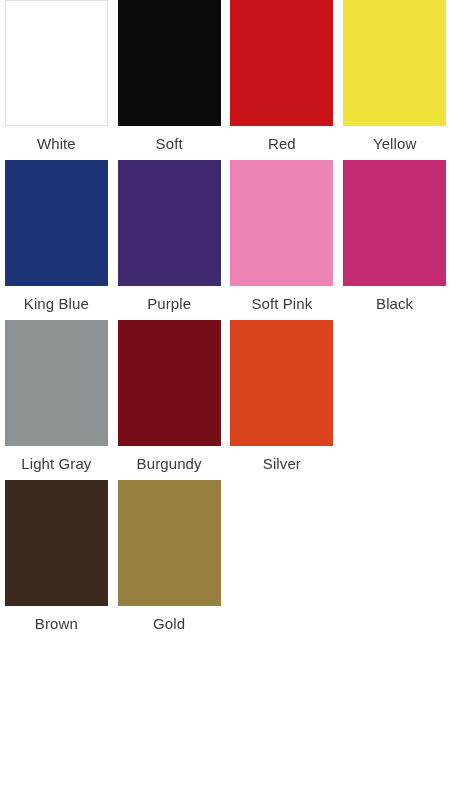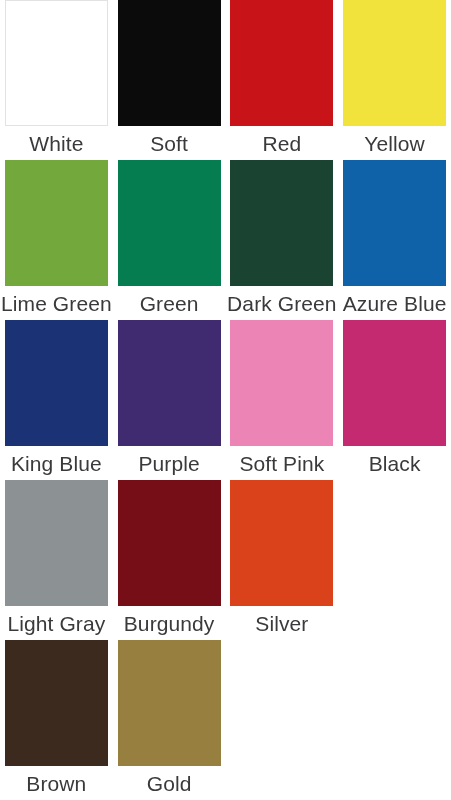--- a/index.html
+++ b/index.html
@@ -43,21 +43,21 @@
     margin-top: 0;
     box-sizing: border-box;
     flex: 0 0 126px;
   }
   .swatch-chip.bordered {
     border: 1px solid #e2e2e2;
   }
   .swatch-label {
     width: 100%;
     text-align: center;
-    font-size: 21px;
+    font-size: 15px;
     line-height: 20px;
     color: #3a3a3c;
     padding-top: 8px;
     letter-spacing: 0.1px;
     white-space: nowrap;
   }
   .swatch-cell.empty .swatch-chip {
     background: transparent;
     border: none;
   }
@@ -78,38 +78,20 @@
         <div class="swatch-chip" style="background-color: rgb(11, 11, 11);"></div>
         <div class="swatch-label">Soft</div>
       </div>
       <div class="swatch-cell">
         <div class="swatch-chip" style="background-color: rgb(200, 20, 25);"></div>
         <div class="swatch-label">Red</div>
       </div>
       <div class="swatch-cell">
         <div class="swatch-chip" style="background-color: rgb(242, 226, 60);"></div>
         <div class="swatch-label">Yellow</div>
-      </div>
-    </div>
-    <div class="swatch-row">
-      <div class="swatch-cell">
-        <div class="swatch-chip" style="background-color: rgb(114, 168, 60);"></div>
-        <div class="swatch-label">Lime Green</div>
-      </div>
-      <div class="swatch-cell">
-        <div class="swatch-chip" style="background-color: rgb(6, 124, 81);"></div>
-        <div class="swatch-label">Green</div>
-      </div>
-      <div class="swatch-cell">
-        <div class="swatch-chip" style="background-color: rgb(27, 67, 50);"></div>
-        <div class="swatch-label">Dark Green</div>
-      </div>
-      <div class="swatch-cell">
-        <div class="swatch-chip" style="background-color: rgb(15, 98, 168);"></div>
-        <div class="swatch-label">Azure Blue</div>
       </div>
     </div>
     <div class="swatch-row">
       <div class="swatch-cell">
         <div class="swatch-chip" style="background-color: rgb(27, 50, 116);"></div>
         <div class="swatch-label">King Blue</div>
       </div>
       <div class="swatch-cell">
         <div class="swatch-chip" style="background-color: rgb(64, 42, 112);"></div>
         <div class="swatch-label">Purple</div>

